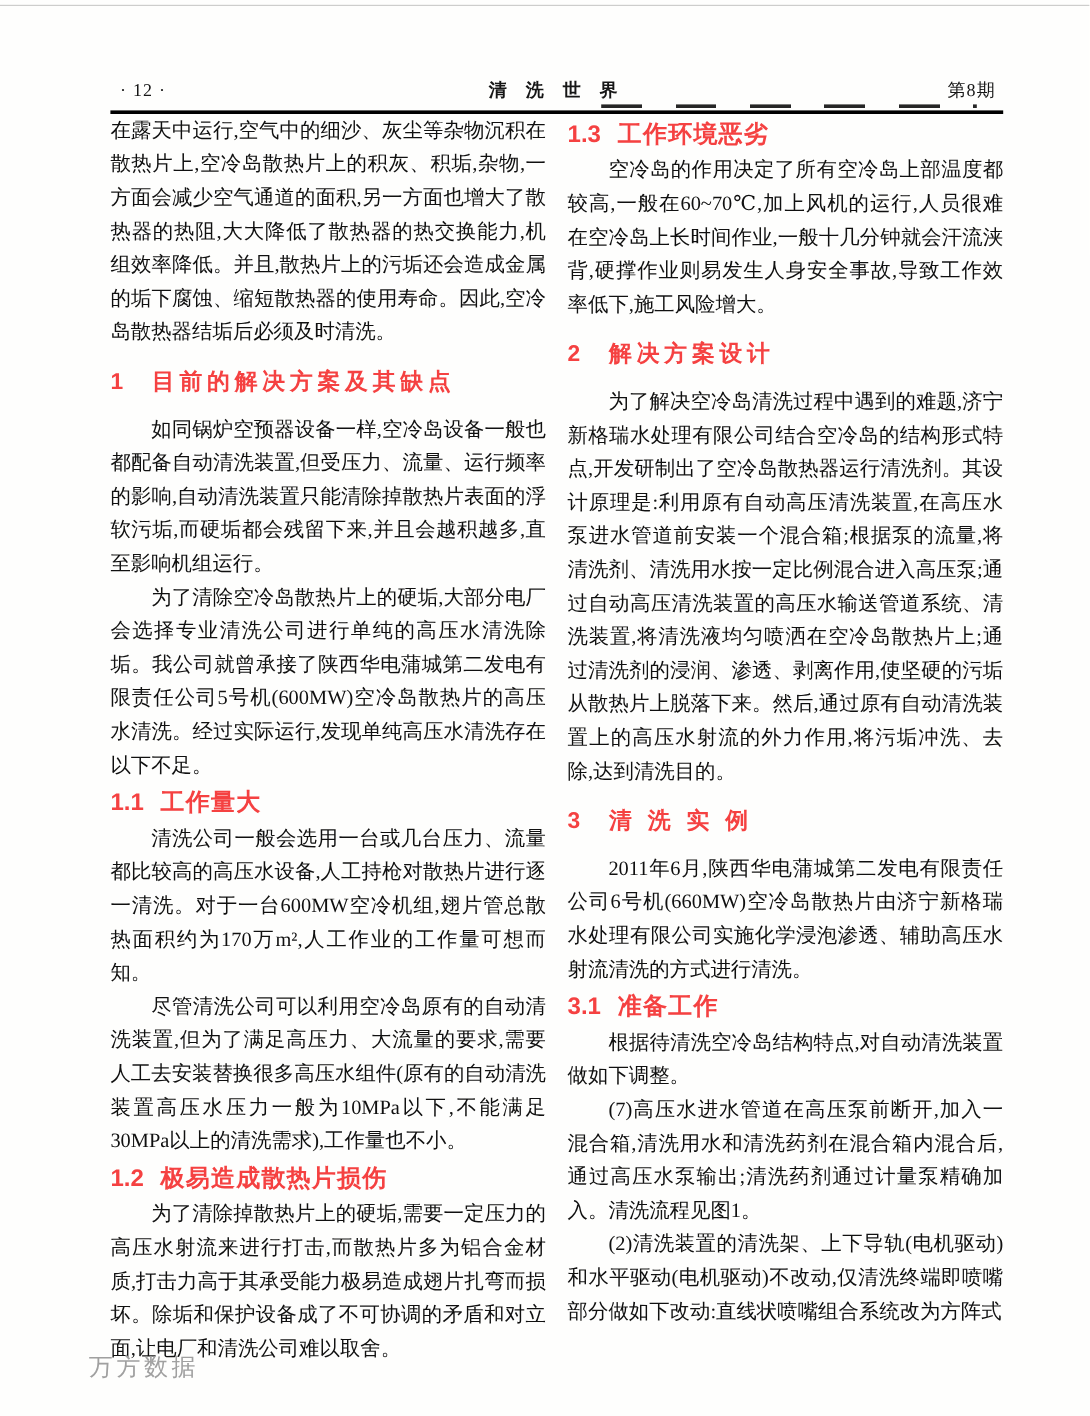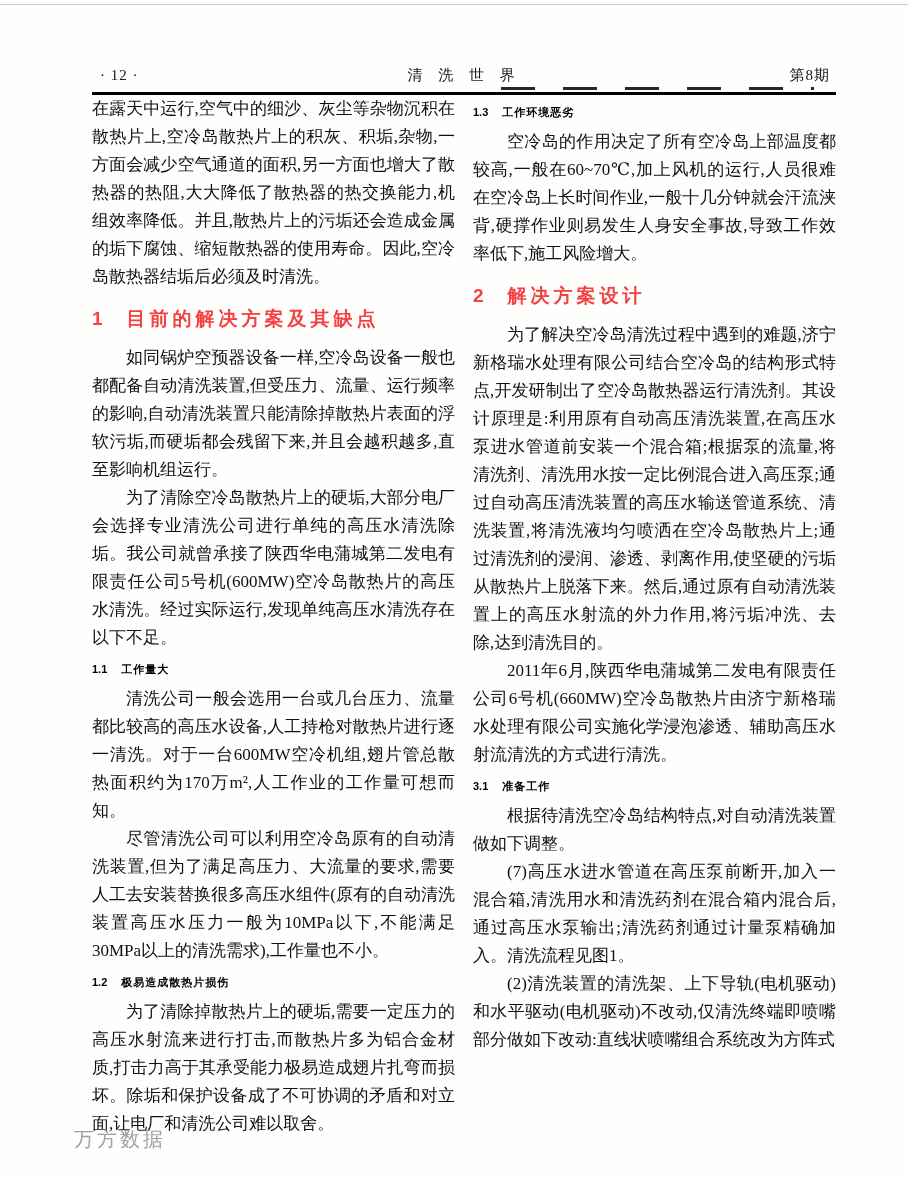--- a/index.html
+++ b/index.html
@@ -21,21 +21,21 @@
   }
   .content{
     position:absolute;left:92px;top:66px;width:744px;
     filter:blur(0.3px) contrast(1.05);
   }
   .page-header{
     display:flex;justify-content:space-between;align-items:baseline;
     font-size:15px;letter-spacing:1px;color:#1b1b1b;
     padding:0 6px 0 8px;
   }
-  .journal-title{letter-spacing:6px;}
+  .journal-title{letter-spacing:6px;font-weight:bold;}
   .header-rule{
     position:relative;
     height:3px;background:#000;margin-top:7px;
   }
   .header-rule .smudge{
     position:absolute;top:-5px;left:55%;width:42%;height:3px;
     background:repeating-linear-gradient(90deg,#000 0 34px,transparent 34px 62px);
     opacity:.85;
   }
   .columns{
@@ -50,21 +50,21 @@
   .column p.no-indent{text-indent:0;}
   h2.section{
     font-family:"Liberation Sans","DejaVu Sans",sans-serif;
     font-size:19px;font-weight:bold;color:#ef4444;
     margin:15px 0 12px 0;letter-spacing:4px;
     text-align:left;line-height:26px;
   }
   h2.section .sec-num{letter-spacing:0;margin-right:24px;}
   h3.subsection{
     font-family:"Liberation Sans","DejaVu Sans",sans-serif;
-    font-size:11px;font-weight:bold;color:#000000;
+    font-size:20px;font-weight:bold;color:#ef4444;
     margin:3px 0 2px 0;letter-spacing:1px;
     text-align:left;line-height:28px;
   }
   h3.subsection .sub-num{margin-right:14px;letter-spacing:0;}
   .watermark{
     position:absolute;left:74px;top:1126px;
     font-size:20px;color:#a0a0a0;letter-spacing:3px;
     filter:blur(0.4px);
   }
 </style>
@@ -113,20 +113,23 @@
         <h3 class="subsection">
           <span class="sub-num">1.3</span><span>工作环境恶劣</span>
         </h3>
         <p>空冷岛的作用决定了所有空冷岛上部温度都较高,一般在60~70℃,加上风机的运行,人员很难在空冷岛上长时间作业,一般十几分钟就会汗流浃背,硬撑作业则易发生人身安全事故,导致工作效率低下,施工风险增大。</p>
 
         <h2 class="section">
           <span class="sec-num">2</span><span>解决方案设计</span>
         </h2>
         <p>为了解决空冷岛清洗过程中遇到的难题,济宁新格瑞水处理有限公司结合空冷岛的结构形式特点,开发研制出了空冷岛散热器运行清洗剂。其设计原理是:利用原有自动高压清洗装置,在高压水泵进水管道前安装一个混合箱;根据泵的流量,将清洗剂、清洗用水按一定比例混合进入高压泵;通过自动高压清洗装置的高压水输送管道系统、清洗装置,将清洗液均匀喷洒在空冷岛散热片上;通过清洗剂的浸润、渗透、剥离作用,使坚硬的污垢从散热片上脱落下来。然后,通过原有自动清洗装置上的高压水射流的外力作用,将污垢冲洗、去除,达到清洗目的。</p>
 
+        <h2 class="section">
+          <span class="sec-num">3</span><span>清 洗 实 例</span>
+        </h2>
         <p>2011年6月,陕西华电蒲城第二发电有限责任公司6号机(660MW)空冷岛散热片由济宁新格瑞水处理有限公司实施化学浸泡渗透、辅助高压水射流清洗的方式进行清洗。</p>
 
         <h3 class="subsection">
           <span class="sub-num">3.1</span><span>准备工作</span>
         </h3>
         <p>根据待清洗空冷岛结构特点,对自动清洗装置做如下调整。</p>
         <p>(7)高压水进水管道在高压泵前断开,加入一混合箱,清洗用水和清洗药剂在混合箱内混合后,通过高压水泵输出;清洗药剂通过计量泵精确加入。清洗流程见图1。</p>
         <p>(2)清洗装置的清洗架、上下导轨(电机驱动)和水平驱动(电机驱动)不改动,仅清洗终端即喷嘴部分做如下改动:直线状喷嘴组合系统改为方阵式</p>
       </div>
 

